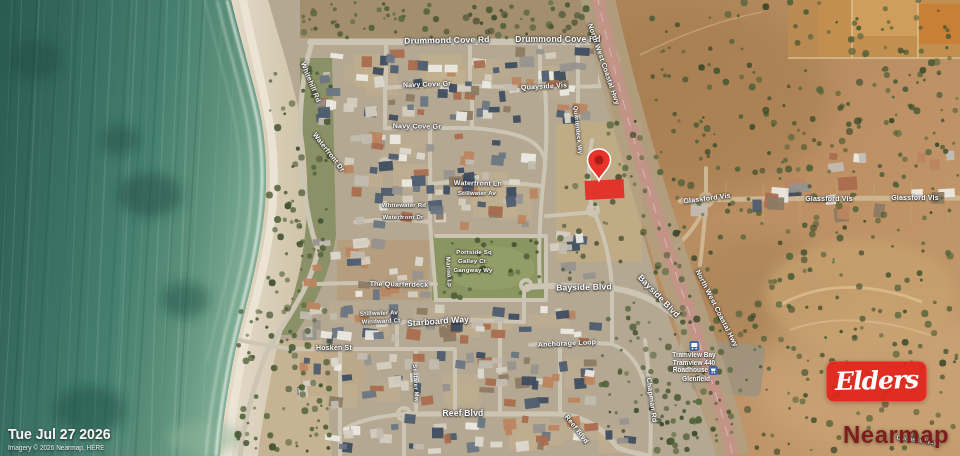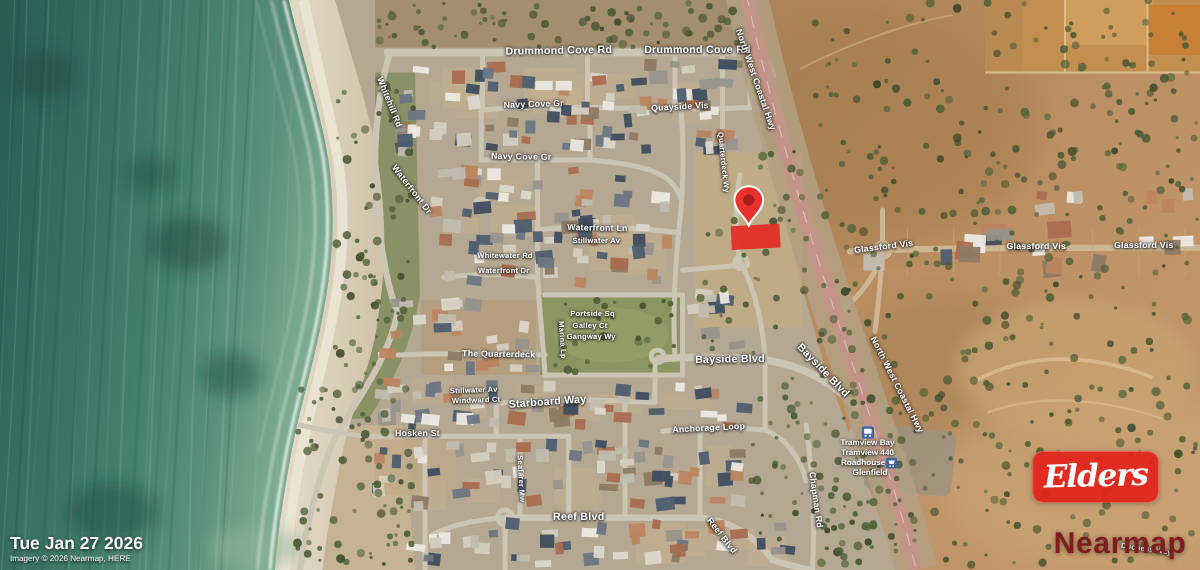--- a/index.html
+++ b/index.html
@@ -1436,21 +1436,21 @@
         </svg><br><span>Glenfield</span></div>
     </div>
 
   <div id="property-pin">
     <svg width="26" height="34" viewBox="0 0 26 34">
       <path d="M13 1C6.4 1 1.5 5.9 1.5 12.2c0 8.6 9.3 13.6 11.5 20.3 2.2-6.7 11.5-11.7 11.5-20.3C24.5 5.9 19.6 1 13 1z" fill="#e8332b" stroke="#ffffff" stroke-width="1.6"></path>
       <circle cx="13" cy="12" r="4.6" fill="#a81d18"></circle>
     </svg>
   </div>
 
-  <div id="date-label">Tue Jan 27 2026</div>
+  <div id="date-label">Tue Jul 27 2026</div>
   <div id="attribution">Imagery © 2026 Nearmap, HERE</div>
   <div id="scalebar">
     <div class="txt">100 m</div>
     <div class="bar"></div>
   </div>
 
   <div id="elders-logo">
     <span>Elders</span>
   </div>
   <div id="nearmap-wordmark">Nearmap</div>

